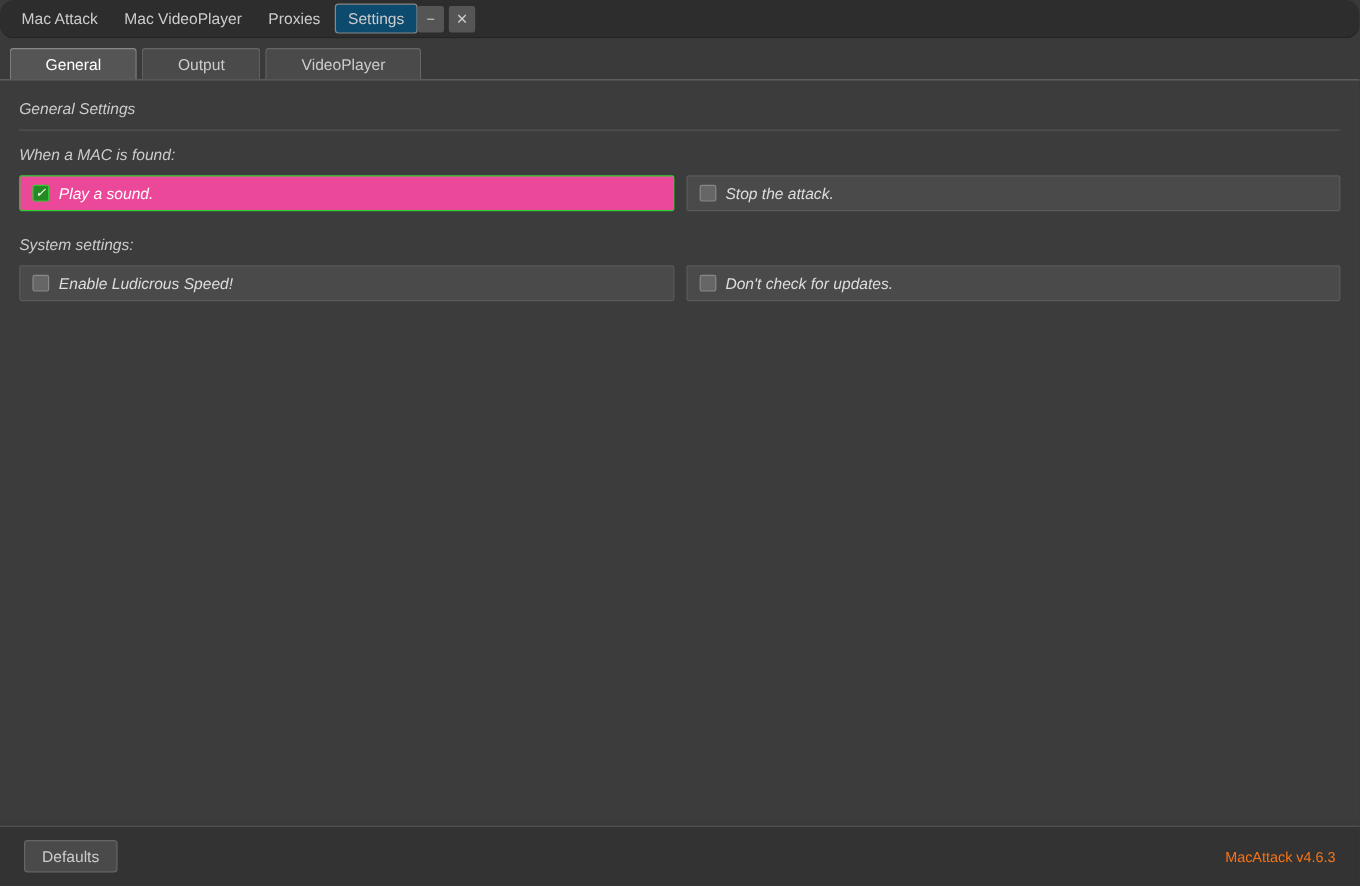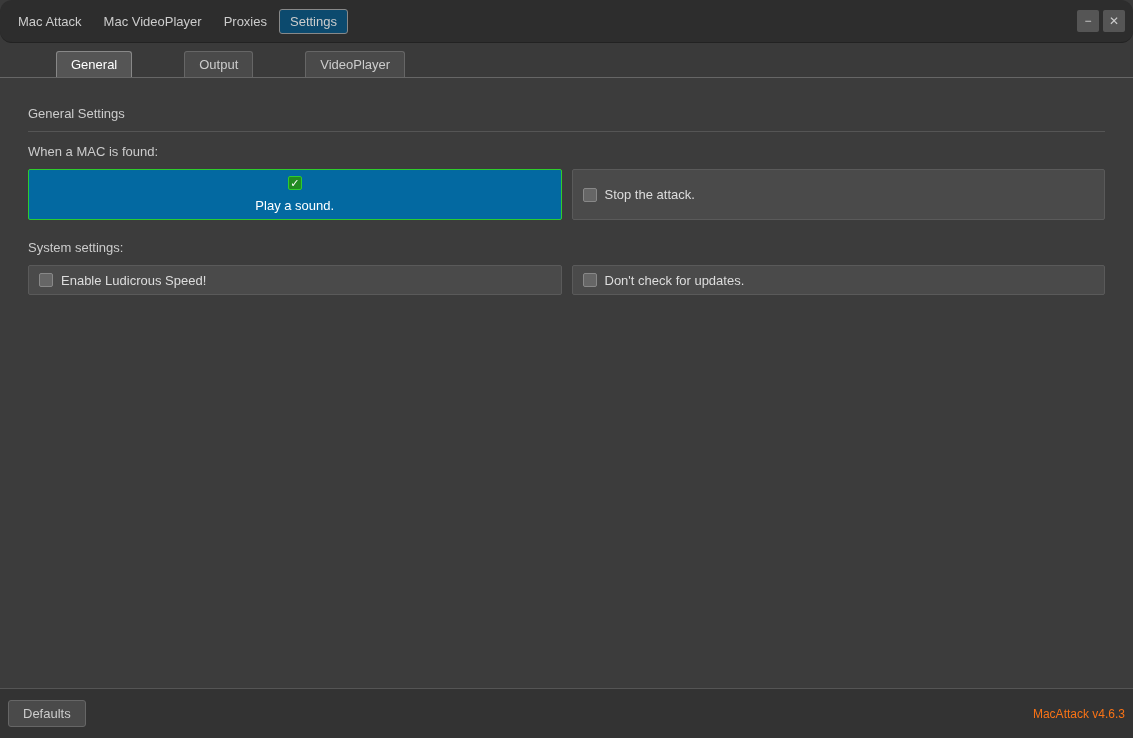--- a/index.html
+++ b/index.html
@@ -9,24 +9,23 @@
       background: #3a3a3a;
       font-family: 'Segoe UI', Tahoma, Geneva, Verdana, sans-serif;
       font-size: 13px;
       color: #ccc;
       overflow: hidden;
     }
 
     
     #title-bar {
       background: #2d2d2d;
-      height: 43px;
-      display: flex;
-      align-items: center;
-      justify-content: space-between;
+      height: 32px;
+      display: flex;
+      align-items: center;
       padding: 0 8px;
       border-bottom: 1px solid #222;
       border-radius: 12px;
     }
     #title-bar-left {
       display: flex;
       align-items: center;
       gap: 2px;
     }
     .menu-item {
@@ -60,43 +59,43 @@
     }
 
     
     #tab-bar {
       background: #3a3a3a;
       padding: 8px 8px 0 8px;
       display: flex;
       gap: 4px;
     }
     .tab {
-      padding: 5px 14px;
+      padding: 5px 29px;
       background: #4a4a4a;
       border: 1px solid #666;
       border-bottom: none;
       color: #ccc;
       cursor: pointer;
       border-radius: 3px 3px 0 0;
       font-size: 13px;
-      margin-left: 48px;
     }
     .tab.active {
       background: #555;
       border-color: #888;
       color: #fff;
     }
 
     
     #content {
       background: #3c3c3c;
       border-top: 1px solid #666;
-      padding: 28px;
+      padding: 16px;
       flex: 1;
       height: calc(738px - 32px - 38px - 50px);
+      font-style: italic;
     }
 
     .section-title {
       color: #ccc;
       font-size: 13px;
       margin-bottom: 10px;
       font-weight: normal;
     }
 
     .section-divider {
@@ -117,23 +116,22 @@
       gap: 8px;
       background: #4a4a4a;
       border: 1px solid #5a5a5a;
       padding: 6px 10px;
       flex: 1;
       cursor: pointer;
       border-radius: 2px;
       min-height: 30px;
     }
     .checkbox-option.checked-green {
-      background: #0369a1;
+      background: #ec4899;
       border-color: #2ecc2e;
-      flex-direction: column;
     }
 
     .checkbox-box {
       width: 14px;
       height: 14px;
       background: #666;
       border: 1px solid #888;
       border-radius: 2px;
       display: flex;
       align-items: center;
@@ -164,21 +162,21 @@
       position: absolute;
       bottom: 0;
       left: 0;
       right: 0;
       height: 50px;
       background: #333;
       border-top: 1px solid #555;
       display: flex;
       align-items: center;
       justify-content: space-between;
-      padding: 0 8px;
+      padding: 0 20px;
     }
     .defaults-btn {
       padding: 5px 14px;
       background: #4a4a4a;
       border: 1px solid #666;
       color: #ccc;
       cursor: pointer;
       border-radius: 3px;
       font-size: 13px;
     }

